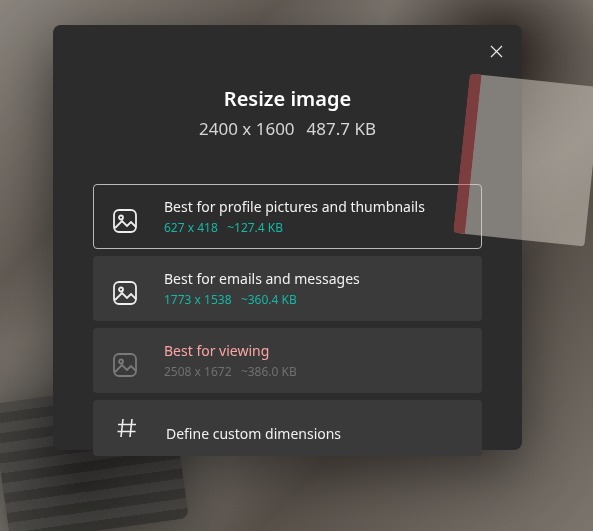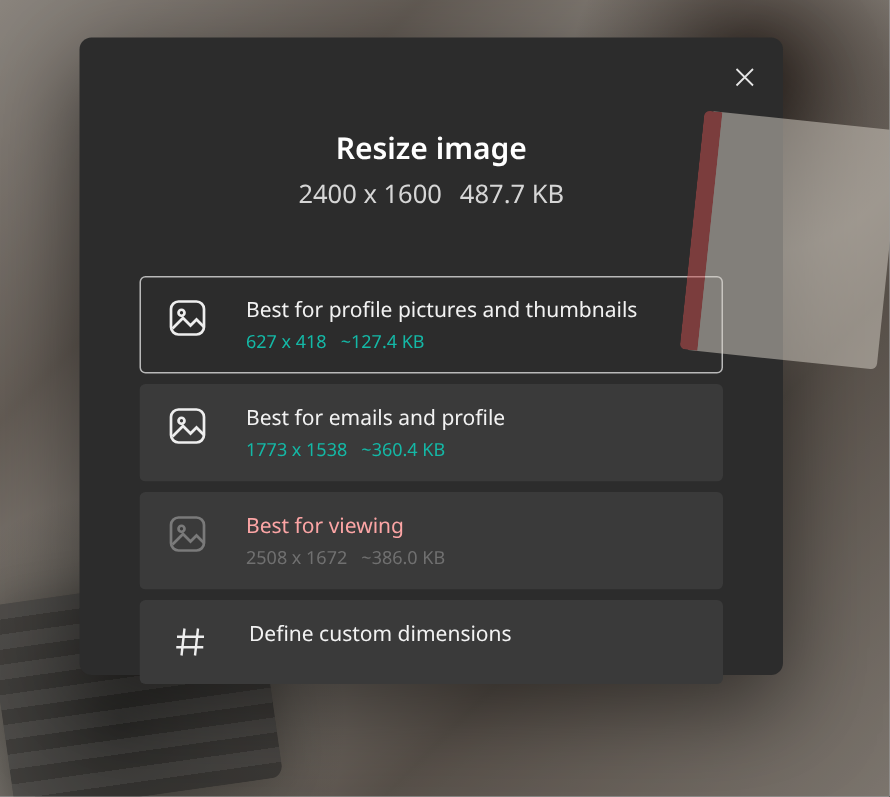--- a/index.html
+++ b/index.html
@@ -54,21 +54,21 @@
   }
   .header { text-align: center; margin-top: 12px; }
   .title { font-size: 20px; font-weight: 600; margin-top: 40px; }
   .meta { font-size: 17px; color: #d6d6d6; margin-top: 5px; }
   .meta .gap { display:inline-block; width:12px; }
   .options {
     margin: 44px 40px 0 40px;
     display: flex; flex-direction: column; gap: 7px;
   }
   .opt {
-    display: flex; align-items: flex-start;
+    display: flex; align-items: flex-end;
     padding: 12px 16px;
     border-radius: 4px;
     background: #3a3a3a;
     border: 1px solid transparent;
     cursor: pointer;
     min-height: 64px;
   }
   .opt.selected {
     background: #2c2c2c;
     border: 1px solid #b9b9b9;
@@ -130,21 +130,21 @@
 
       <div class="opt">
         <div class="ico">
           <svg width="26" height="26" viewBox="0 0 26 26" fill="none">
             <rect x="2" y="2" width="22" height="22" rx="5" stroke="currentColor" stroke-width="1.8"></rect>
             <circle cx="9" cy="9.5" r="2" stroke="currentColor" stroke-width="1.8"></circle>
             <path d="M3 20 L10 13 L15 18 L19 14 L24 19" stroke="currentColor" stroke-width="1.8" fill="none"></path>
           </svg>
         </div>
         <div class="txt">
-          <div class="lbl">Best for emails and profile</div>
+          <div class="lbl">Best for emails and messages</div>
           <div class="dims">
             <span>1773 x 1538</span>&nbsp;&nbsp;&nbsp;<span>~360.4 KB</span>
           </div>
         </div>
       </div>
 
       <div class="opt disabled">
         <div class="ico">
           <svg width="26" height="26" viewBox="0 0 26 26" fill="none">
             <rect x="2" y="2" width="22" height="22" rx="5" stroke="currentColor" stroke-width="1.8"></rect>

